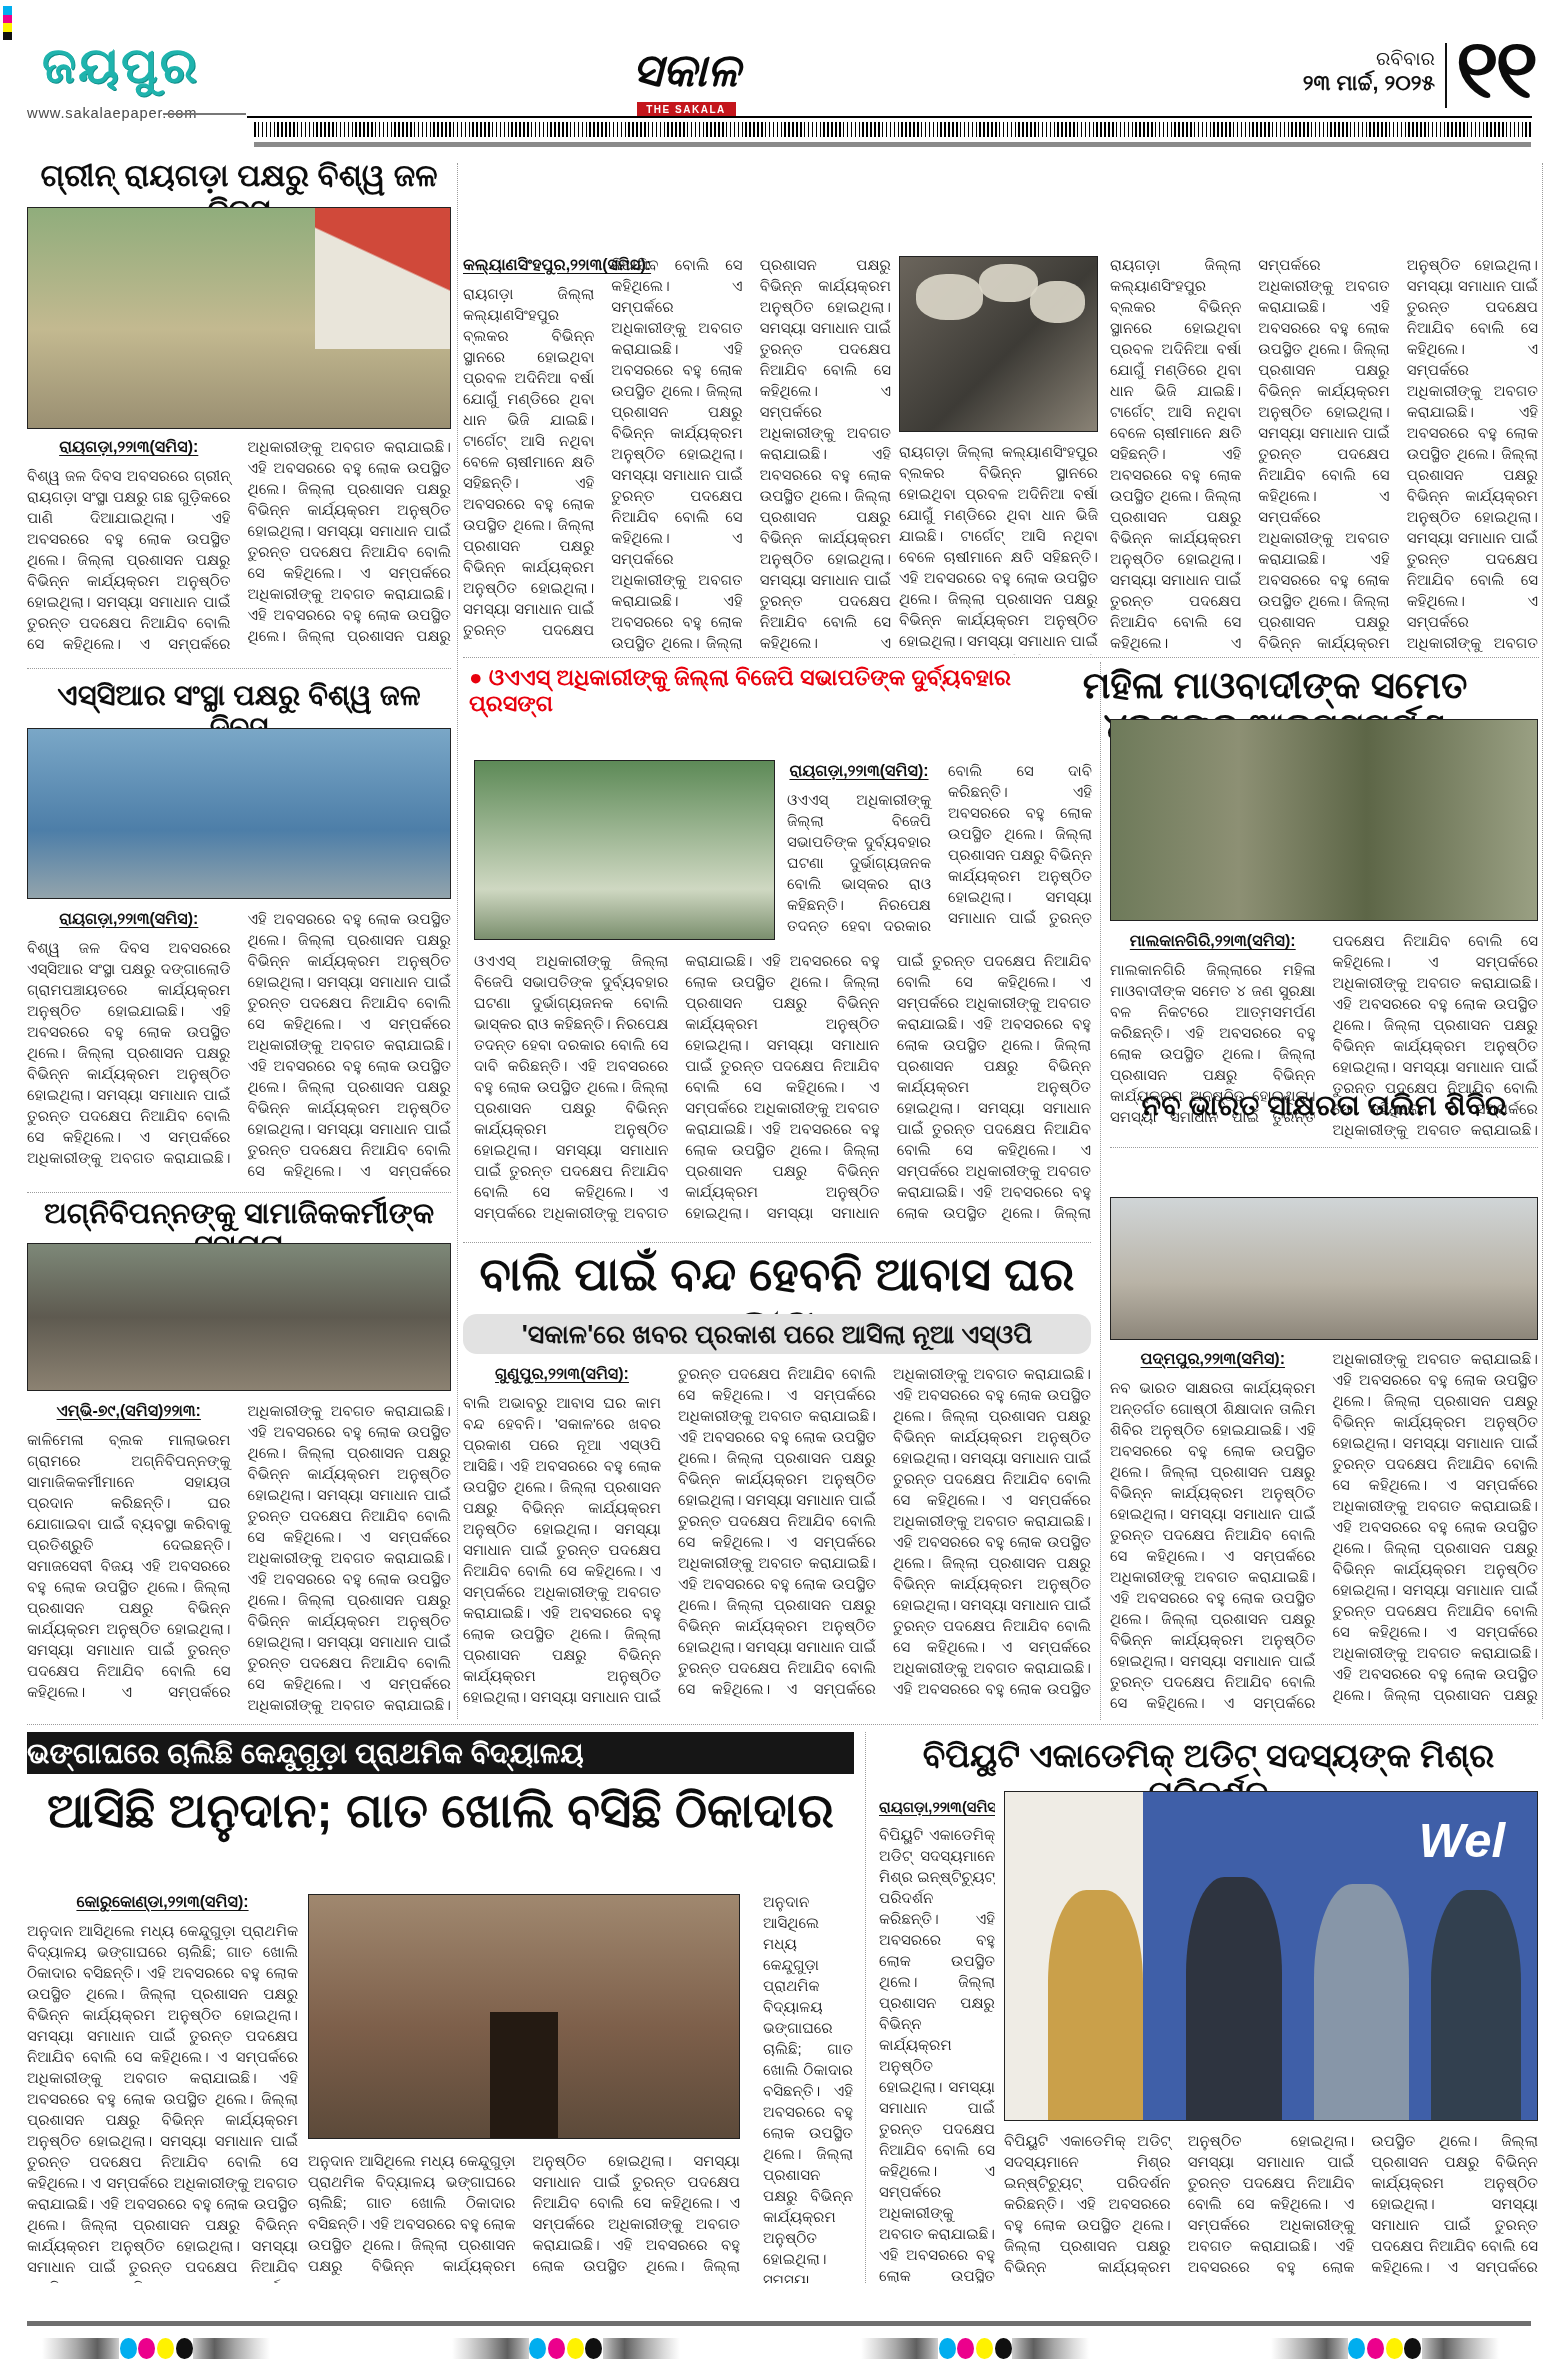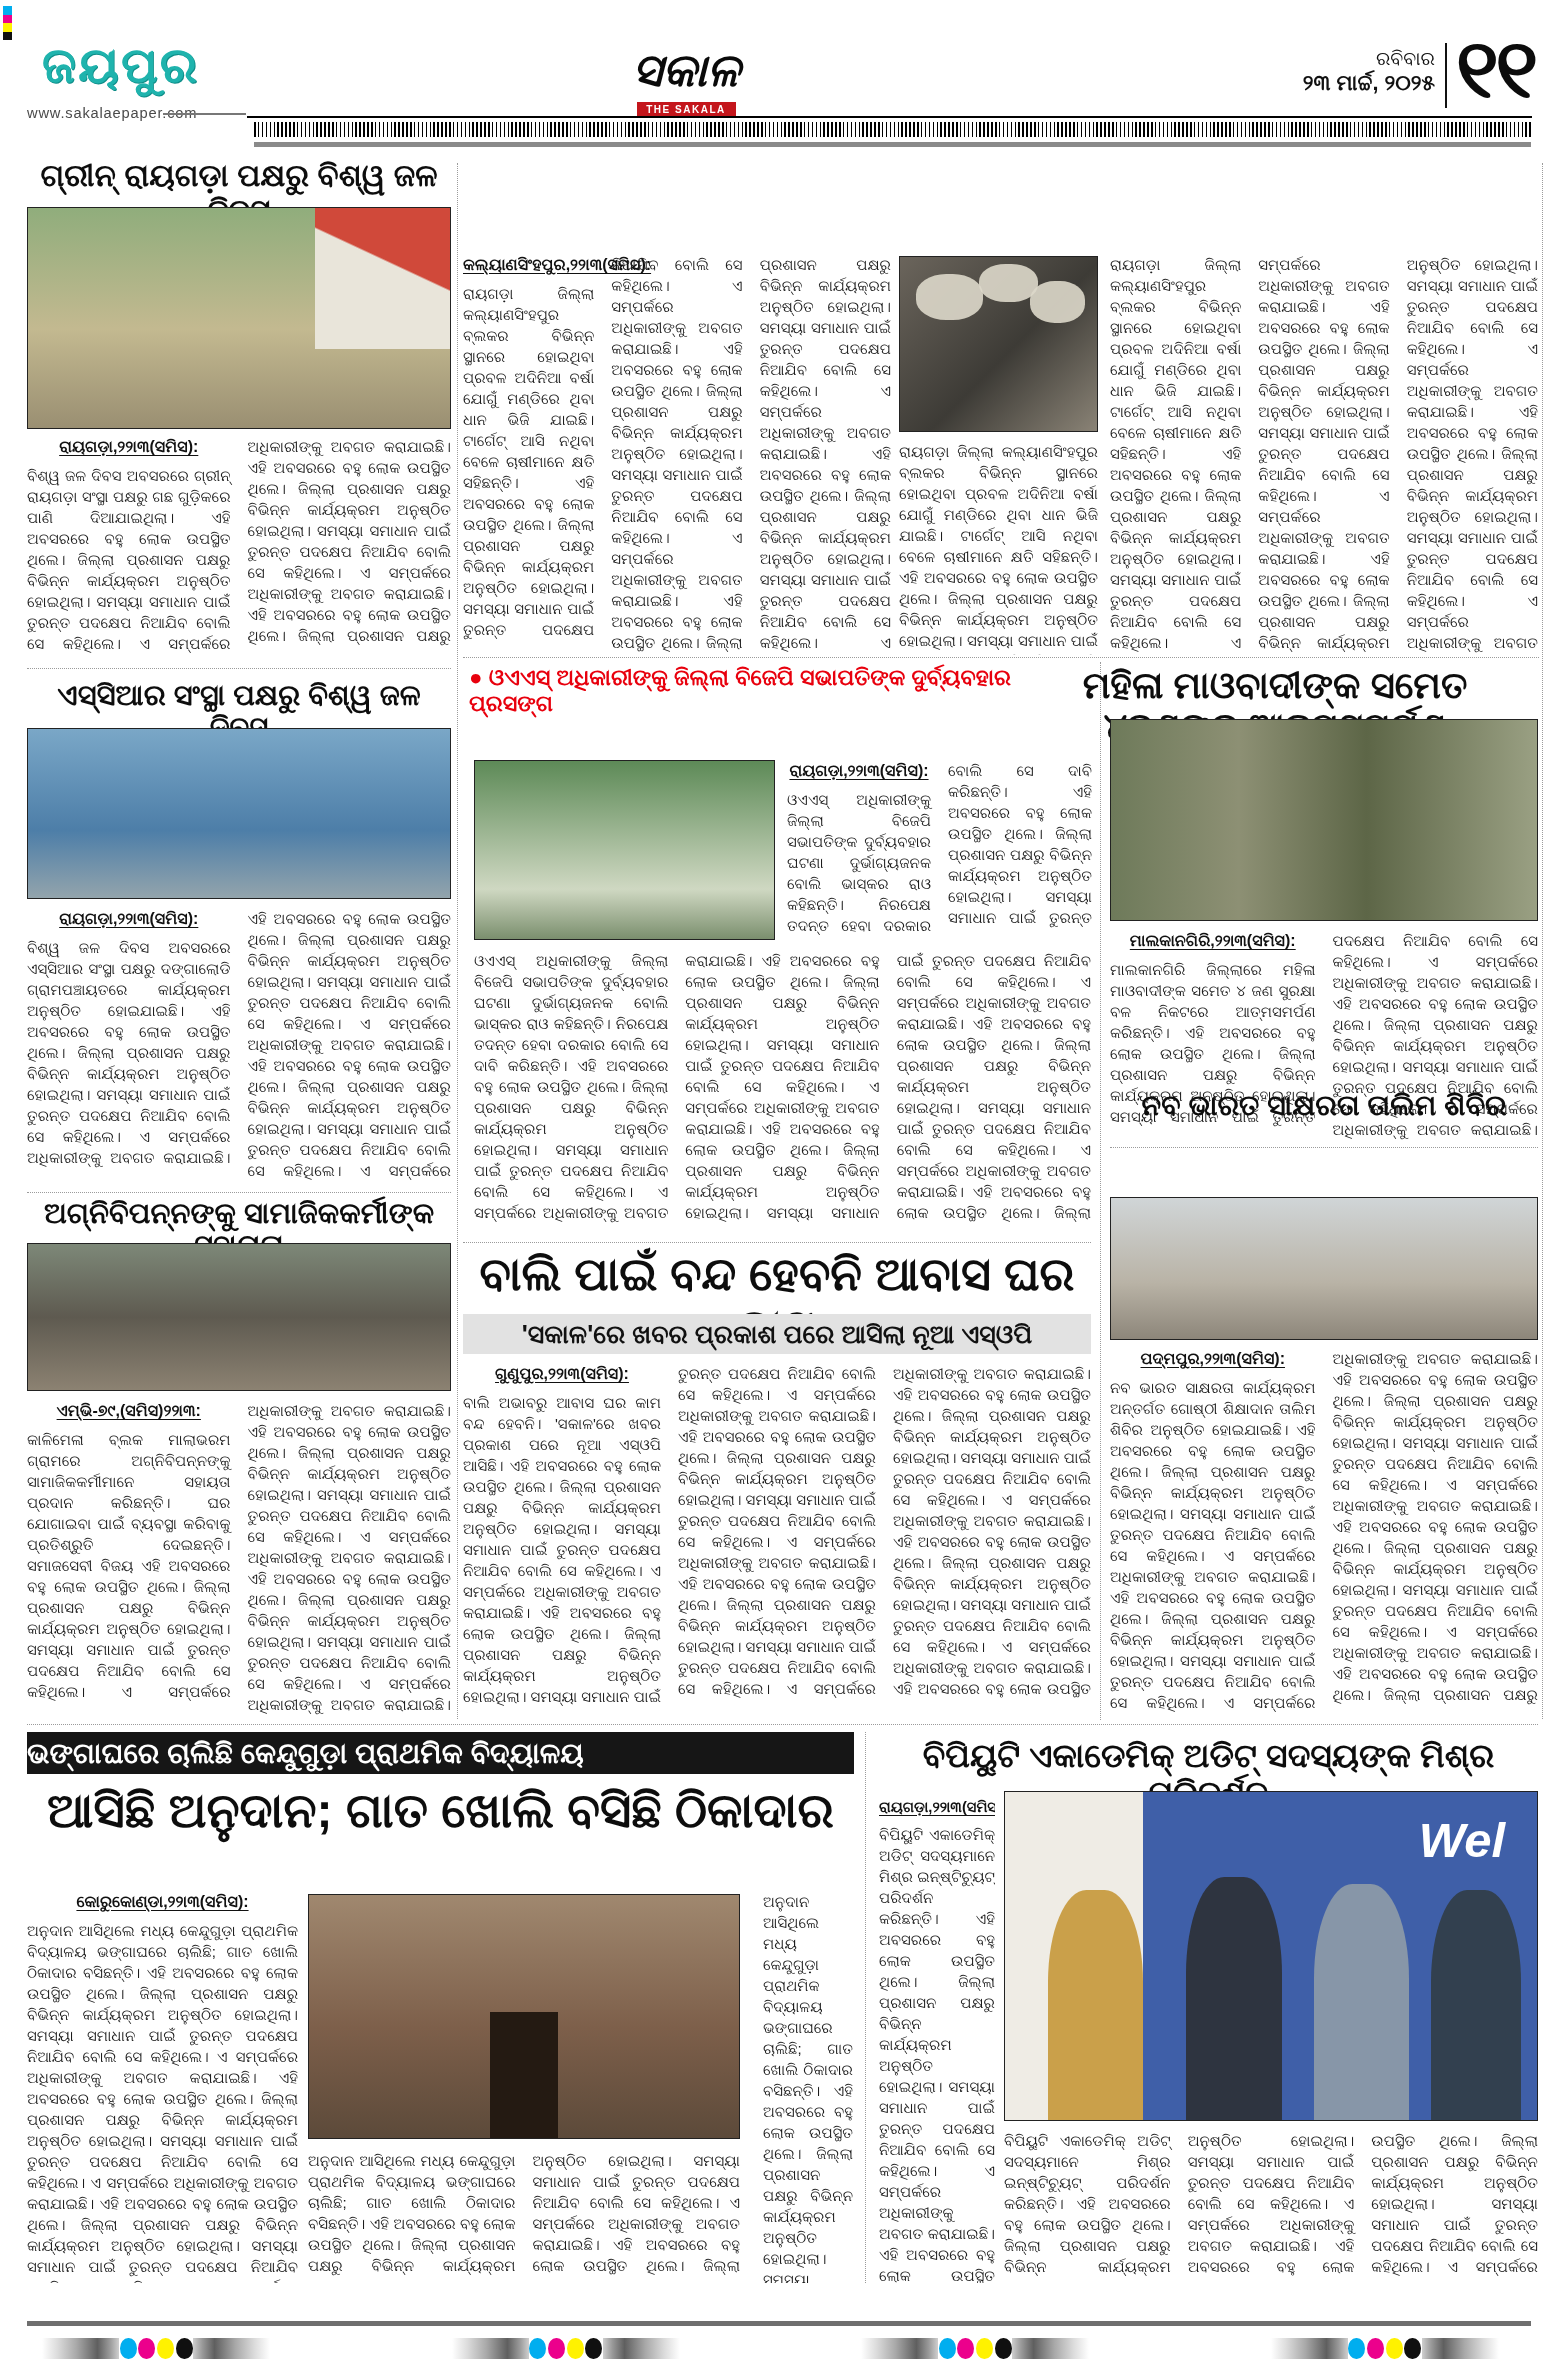--- a/index.html
+++ b/index.html
@@ -150,21 +150,21 @@
   <div class="photo p4" style="left:474px; top:760px; width:301px; height:180px;"></div>
   <div class="abs body-text cols2" style="left:787px; top:760px; width:305px; height:180px;">
     <span class="dateline">ରାୟଗଡ଼ା,୨୨ା୩(ସମିସ):</span>
     <span>ଓଏଏସ୍ ଅଧିକାରୀଙ୍କୁ ଜିଲ୍ଲା ବିଜେପି ସଭାପତିଙ୍କ ଦୁର୍ବ୍ୟବହାର ଘଟଣା ଦୁର୍ଭାଗ୍ୟଜନକ ବୋଲି ଭାସ୍କର ରାଓ କହିଛନ୍ତି। ନିରପେକ୍ଷ ତଦନ୍ତ ହେବା ଦରକାର ବୋଲି ସେ ଦାବି କରିଛନ୍ତି। ଏହି ଅବସରରେ ବହୁ ଲୋକ ଉପସ୍ଥିତ ଥିଲେ। ଜିଲ୍ଲା ପ୍ରଶାସନ ପକ୍ଷରୁ ବିଭିନ୍ନ କାର୍ଯ୍ୟକ୍ରମ ଅନୁଷ୍ଠିତ ହୋଇଥିଲା। ସମସ୍ୟା ସମାଧାନ ପାଇଁ ତୁରନ୍ତ ପଦକ୍ଷେପ ନିଆଯିବ ବୋଲି ସେ କହିଥିଲେ। ଏ ସମ୍ପର୍କରେ ଅଧିକାରୀଙ୍କୁ ଅବଗତ କରାଯାଇଛି। ଏହି ଅବସରରେ ବହୁ ଲୋକ ଉପସ୍ଥିତ ଥିଲେ। ଜିଲ୍ଲା ପ୍ରଶାସନ ପକ୍ଷରୁ ବିଭିନ୍ନ କାର୍ଯ୍ୟକ୍ରମ ଅନୁଷ୍ଠିତ ହୋଇଥିଲା। ସମସ୍ୟା ସମାଧାନ ପାଇଁ ତୁରନ୍ତ ପଦକ୍ଷେପ ନିଆଯିବ ବୋଲି ସେ କହିଥିଲେ। ଏ ସମ୍ପର୍କରେ ଅଧିକାରୀଙ୍କୁ ଅବଗତ କରାଯାଇଛି। </span>
   </div>
   <div class="abs body-text cols3" style="left:474px; top:950px; width:617px; height:285px;">
     <span>ଓଏଏସ୍ ଅଧିକାରୀଙ୍କୁ ଜିଲ୍ଲା ବିଜେପି ସଭାପତିଙ୍କ ଦୁର୍ବ୍ୟବହାର ଘଟଣା ଦୁର୍ଭାଗ୍ୟଜନକ ବୋଲି ଭାସ୍କର ରାଓ କହିଛନ୍ତି। ନିରପେକ୍ଷ ତଦନ୍ତ ହେବା ଦରକାର ବୋଲି ସେ ଦାବି କରିଛନ୍ତି। ଏହି ଅବସରରେ ବହୁ ଲୋକ ଉପସ୍ଥିତ ଥିଲେ। ଜିଲ୍ଲା ପ୍ରଶାସନ ପକ୍ଷରୁ ବିଭିନ୍ନ କାର୍ଯ୍ୟକ୍ରମ ଅନୁଷ୍ଠିତ ହୋଇଥିଲା। ସମସ୍ୟା ସମାଧାନ ପାଇଁ ତୁରନ୍ତ ପଦକ୍ଷେପ ନିଆଯିବ ବୋଲି ସେ କହିଥିଲେ। ଏ ସମ୍ପର୍କରେ ଅଧିକାରୀଙ୍କୁ ଅବଗତ କରାଯାଇଛି। ଏହି ଅବସରରେ ବହୁ ଲୋକ ଉପସ୍ଥିତ ଥିଲେ। ଜିଲ୍ଲା ପ୍ରଶାସନ ପକ୍ଷରୁ ବିଭିନ୍ନ କାର୍ଯ୍ୟକ୍ରମ ଅନୁଷ୍ଠିତ ହୋଇଥିଲା। ସମସ୍ୟା ସମାଧାନ ପାଇଁ ତୁରନ୍ତ ପଦକ୍ଷେପ ନିଆଯିବ ବୋଲି ସେ କହିଥିଲେ। ଏ ସମ୍ପର୍କରେ ଅଧିକାରୀଙ୍କୁ ଅବଗତ କରାଯାଇଛି। ଏହି ଅବସରରେ ବହୁ ଲୋକ ଉପସ୍ଥିତ ଥିଲେ। ଜିଲ୍ଲା ପ୍ରଶାସନ ପକ୍ଷରୁ ବିଭିନ୍ନ କାର୍ଯ୍ୟକ୍ରମ ଅନୁଷ୍ଠିତ ହୋଇଥିଲା। ସମସ୍ୟା ସମାଧାନ ପାଇଁ ତୁରନ୍ତ ପଦକ୍ଷେପ ନିଆଯିବ ବୋଲି ସେ କହିଥିଲେ। ଏ ସମ୍ପର୍କରେ ଅଧିକାରୀଙ୍କୁ ଅବଗତ କରାଯାଇଛି। ଏହି ଅବସରରେ ବହୁ ଲୋକ ଉପସ୍ଥିତ ଥିଲେ। ଜିଲ୍ଲା ପ୍ରଶାସନ ପକ୍ଷରୁ ବିଭିନ୍ନ କାର୍ଯ୍ୟକ୍ରମ ଅନୁଷ୍ଠିତ ହୋଇଥିଲା। ସମସ୍ୟା ସମାଧାନ ପାଇଁ ତୁରନ୍ତ ପଦକ୍ଷେପ ନିଆଯିବ ବୋଲି ସେ କହିଥିଲେ। ଏ ସମ୍ପର୍କରେ ଅଧିକାରୀଙ୍କୁ ଅବଗତ କରାଯାଇଛି। ଏହି ଅବସରରେ ବହୁ ଲୋକ ଉପସ୍ଥିତ ଥିଲେ। ଜିଲ୍ଲା ପ୍ରଶାସନ ପକ୍ଷରୁ ବିଭିନ୍ନ କାର୍ଯ୍ୟକ୍ରମ ଅନୁଷ୍ଠିତ ହୋଇଥିଲା। ସମସ୍ୟା ସମାଧାନ ପାଇଁ ତୁରନ୍ତ ପଦକ୍ଷେପ ନିଆଯିବ ବୋଲି ସେ କହିଥିଲେ। ଏ ସମ୍ପର୍କରେ ଅଧିକାରୀଙ୍କୁ ଅବଗତ କରାଯାଇଛି। </span>
   </div>
 
   <div class="abs hl" style="left:463px; top:1249px; width:628px; font-size:46px;">ବାଲି ପାଇଁ ବନ୍ଦ ହେବନି ଆବାସ ଘର କାମ</div>
-  <div id="sand-subhead" class="abs" style="left:463px; top:1314px; width:628px; height:40px;">'ସକାଳ'ରେ ଖବର ପ୍ରକାଶ ପରେ ଆସିଲା ନୂଆ ଏସ୍‌ଓପି</div>
+  <div id="sand-subhead" class="abs" style="left:463px; top:1314px; width:628px; height:40px;border-radius:14px;">'ସକାଳ'ରେ ଖବର ପ୍ରକାଶ ପରେ ଆସିଲା ନୂଆ ଏସ୍‌ଓପି</div>
   <div class="abs body-text cols3" style="left:463px; top:1363px; width:628px; height:356px;">
     <span class="dateline">ଗୁଣୁପୁର,୨୨ା୩(ସମିସ):</span>
     <span>ବାଲି ଅଭାବରୁ ଆବାସ ଘର କାମ ବନ୍ଦ ହେବନି। 'ସକାଳ'ରେ ଖବର ପ୍ରକାଶ ପରେ ନୂଆ ଏସ୍‌ଓପି ଆସିଛି। ଏହି ଅବସରରେ ବହୁ ଲୋକ ଉପସ୍ଥିତ ଥିଲେ। ଜିଲ୍ଲା ପ୍ରଶାସନ ପକ୍ଷରୁ ବିଭିନ୍ନ କାର୍ଯ୍ୟକ୍ରମ ଅନୁଷ୍ଠିତ ହୋଇଥିଲା। ସମସ୍ୟା ସମାଧାନ ପାଇଁ ତୁରନ୍ତ ପଦକ୍ଷେପ ନିଆଯିବ ବୋଲି ସେ କହିଥିଲେ। ଏ ସମ୍ପର୍କରେ ଅଧିକାରୀଙ୍କୁ ଅବଗତ କରାଯାଇଛି। ଏହି ଅବସରରେ ବହୁ ଲୋକ ଉପସ୍ଥିତ ଥିଲେ। ଜିଲ୍ଲା ପ୍ରଶାସନ ପକ୍ଷରୁ ବିଭିନ୍ନ କାର୍ଯ୍ୟକ୍ରମ ଅନୁଷ୍ଠିତ ହୋଇଥିଲା। ସମସ୍ୟା ସମାଧାନ ପାଇଁ ତୁରନ୍ତ ପଦକ୍ଷେପ ନିଆଯିବ ବୋଲି ସେ କହିଥିଲେ। ଏ ସମ୍ପର୍କରେ ଅଧିକାରୀଙ୍କୁ ଅବଗତ କରାଯାଇଛି। ଏହି ଅବସରରେ ବହୁ ଲୋକ ଉପସ୍ଥିତ ଥିଲେ। ଜିଲ୍ଲା ପ୍ରଶାସନ ପକ୍ଷରୁ ବିଭିନ୍ନ କାର୍ଯ୍ୟକ୍ରମ ଅନୁଷ୍ଠିତ ହୋଇଥିଲା। ସମସ୍ୟା ସମାଧାନ ପାଇଁ ତୁରନ୍ତ ପଦକ୍ଷେପ ନିଆଯିବ ବୋଲି ସେ କହିଥିଲେ। ଏ ସମ୍ପର୍କରେ ଅଧିକାରୀଙ୍କୁ ଅବଗତ କରାଯାଇଛି। ଏହି ଅବସରରେ ବହୁ ଲୋକ ଉପସ୍ଥିତ ଥିଲେ। ଜିଲ୍ଲା ପ୍ରଶାସନ ପକ୍ଷରୁ ବିଭିନ୍ନ କାର୍ଯ୍ୟକ୍ରମ ଅନୁଷ୍ଠିତ ହୋଇଥିଲା। ସମସ୍ୟା ସମାଧାନ ପାଇଁ ତୁରନ୍ତ ପଦକ୍ଷେପ ନିଆଯିବ ବୋଲି ସେ କହିଥିଲେ। ଏ ସମ୍ପର୍କରେ ଅଧିକାରୀଙ୍କୁ ଅବଗତ କରାଯାଇଛି। ଏହି ଅବସରରେ ବହୁ ଲୋକ ଉପସ୍ଥିତ ଥିଲେ। ଜିଲ୍ଲା ପ୍ରଶାସନ ପକ୍ଷରୁ ବିଭିନ୍ନ କାର୍ଯ୍ୟକ୍ରମ ଅନୁଷ୍ଠିତ ହୋଇଥିଲା। ସମସ୍ୟା ସମାଧାନ ପାଇଁ ତୁରନ୍ତ ପଦକ୍ଷେପ ନିଆଯିବ ବୋଲି ସେ କହିଥିଲେ। ଏ ସମ୍ପର୍କରେ ଅଧିକାରୀଙ୍କୁ ଅବଗତ କରାଯାଇଛି। ଏହି ଅବସରରେ ବହୁ ଲୋକ ଉପସ୍ଥିତ ଥିଲେ। ଜିଲ୍ଲା ପ୍ରଶାସନ ପକ୍ଷରୁ ବିଭିନ୍ନ କାର୍ଯ୍ୟକ୍ରମ ଅନୁଷ୍ଠିତ ହୋଇଥିଲା। ସମସ୍ୟା ସମାଧାନ ପାଇଁ ତୁରନ୍ତ ପଦକ୍ଷେପ ନିଆଯିବ ବୋଲି ସେ କହିଥିଲେ। ଏ ସମ୍ପର୍କରେ ଅଧିକାରୀଙ୍କୁ ଅବଗତ କରାଯାଇଛି। ଏହି ଅବସରରେ ବହୁ ଲୋକ ଉପସ୍ଥିତ ଥିଲେ। ଜିଲ୍ଲା ପ୍ରଶାସନ ପକ୍ଷରୁ ବିଭିନ୍ନ କାର୍ଯ୍ୟକ୍ରମ ଅନୁଷ୍ଠିତ ହୋଇଥିଲା। ସମସ୍ୟା ସମାଧାନ ପାଇଁ ତୁରନ୍ତ ପଦକ୍ଷେପ ନିଆଯିବ ବୋଲି ସେ କହିଥିଲେ। ଏ ସମ୍ପର୍କରେ ଅଧିକାରୀଙ୍କୁ ଅବଗତ କରାଯାଇଛି। </span>
   </div>
 
   <div class="abs hl" style="left:1060px; top:665px; width:430px; font-size:37px;">ମହିଳା ମାଓବାଦୀଙ୍କ ସମେତ ୪ଜଣଙ୍କ ଆତ୍ମସମର୍ପଣ</div>
   <div class="photo p5" style="left:1110px; top:719px; width:428px; height:202px;"></div>
   <div class="abs body-text cols2" style="left:1110px; top:930px; width:428px; height:216px;">
     <span class="dateline">ମାଲକାନଗିରି,୨୨ା୩(ସମିସ):</span>
     <span>ମାଲକାନଗିରି ଜିଲ୍ଲାରେ ମହିଳା ମାଓବାଦୀଙ୍କ ସମେତ ୪ ଜଣ ସୁରକ୍ଷା ବଳ ନିକଟରେ ଆତ୍ମସମର୍ପଣ କରିଛନ୍ତି। ଏହି ଅବସରରେ ବହୁ ଲୋକ ଉପସ୍ଥିତ ଥିଲେ। ଜିଲ୍ଲା ପ୍ରଶାସନ ପକ୍ଷରୁ ବିଭିନ୍ନ କାର୍ଯ୍ୟକ୍ରମ ଅନୁଷ୍ଠିତ ହୋଇଥିଲା। ସମସ୍ୟା ସମାଧାନ ପାଇଁ ତୁରନ୍ତ ପଦକ୍ଷେପ ନିଆଯିବ ବୋଲି ସେ କହିଥିଲେ। ଏ ସମ୍ପର୍କରେ ଅଧିକାରୀଙ୍କୁ ଅବଗତ କରାଯାଇଛି। ଏହି ଅବସରରେ ବହୁ ଲୋକ ଉପସ୍ଥିତ ଥିଲେ। ଜିଲ୍ଲା ପ୍ରଶାସନ ପକ୍ଷରୁ ବିଭିନ୍ନ କାର୍ଯ୍ୟକ୍ରମ ଅନୁଷ୍ଠିତ ହୋଇଥିଲା। ସମସ୍ୟା ସମାଧାନ ପାଇଁ ତୁରନ୍ତ ପଦକ୍ଷେପ ନିଆଯିବ ବୋଲି ସେ କହିଥିଲେ। ଏ ସମ୍ପର୍କରେ ଅଧିକାରୀଙ୍କୁ ଅବଗତ କରାଯାଇଛି। ଏହି ଅବସରରେ ବହୁ ଲୋକ ଉପସ୍ଥିତ ଥିଲେ। ଜିଲ୍ଲା ପ୍ରଶାସନ ପକ୍ଷରୁ ବିଭିନ୍ନ କାର୍ଯ୍ୟକ୍ରମ ଅନୁଷ୍ଠିତ ହୋଇଥିଲା। ସମସ୍ୟା ସମାଧାନ ପାଇଁ ତୁରନ୍ତ ପଦକ୍ଷେପ ନିଆଯିବ ବୋଲି ସେ କହିଥିଲେ। ଏ ସମ୍ପର୍କରେ ଅଧିକାରୀଙ୍କୁ ଅବଗତ କରାଯାଇଛି। </span>

